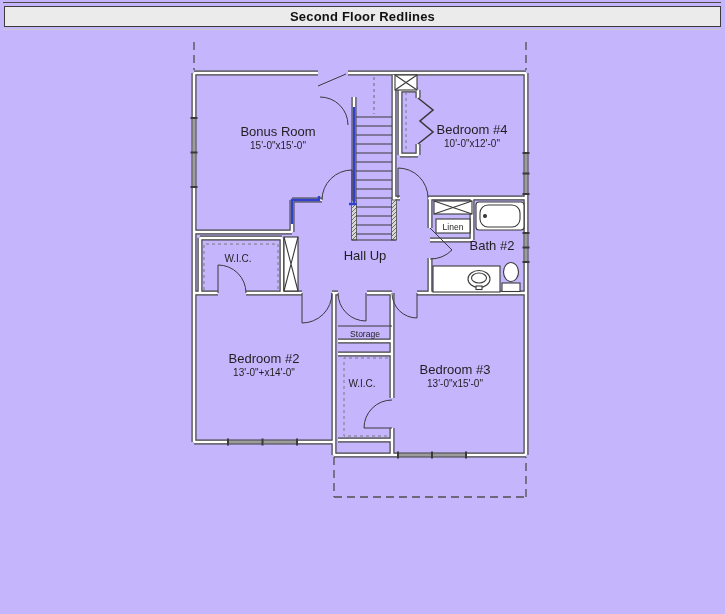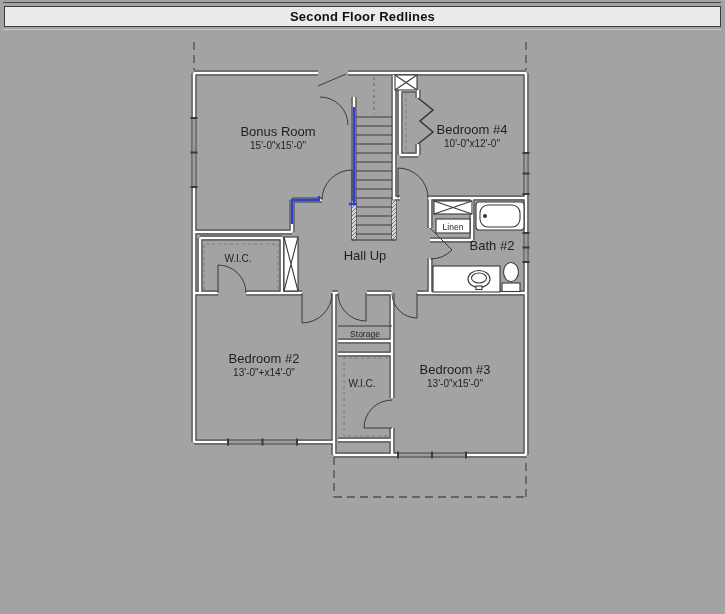--- a/index.html
+++ b/index.html
@@ -1,17 +1,17 @@
 <!DOCTYPE html>
 <html><head>
 <meta charset="utf-8">
 <style>
   html,body{margin:0;padding:0;background:#fff;}
   .page{
-    position:relative;width:725px;height:614px;background:#a3a3a3;
+    position:relative;width:725px;height:614px;background:#c4b5fd;
     font-family:"Liberation Sans", sans-serif;overflow:hidden;
   }
   .top-rule{position:absolute;left:3px;top:2px;width:718px;height:0;border-top:1.5px solid #4a4a4a;}
   .title-bar{
     position:absolute;left:4px;top:6px;width:715px;height:19px;
     background:#ebebeb;border:1.5px solid #3c3c3c;
     display:flex;align-items:center;justify-content:center;
   }
   .title-bar span{font-size:13px;font-weight:bold;color:#111;letter-spacing:.2px;}
   .sub-rule{position:absolute;left:3px;top:29px;width:718px;height:0;border-top:1px solid #c9c9c9;}

